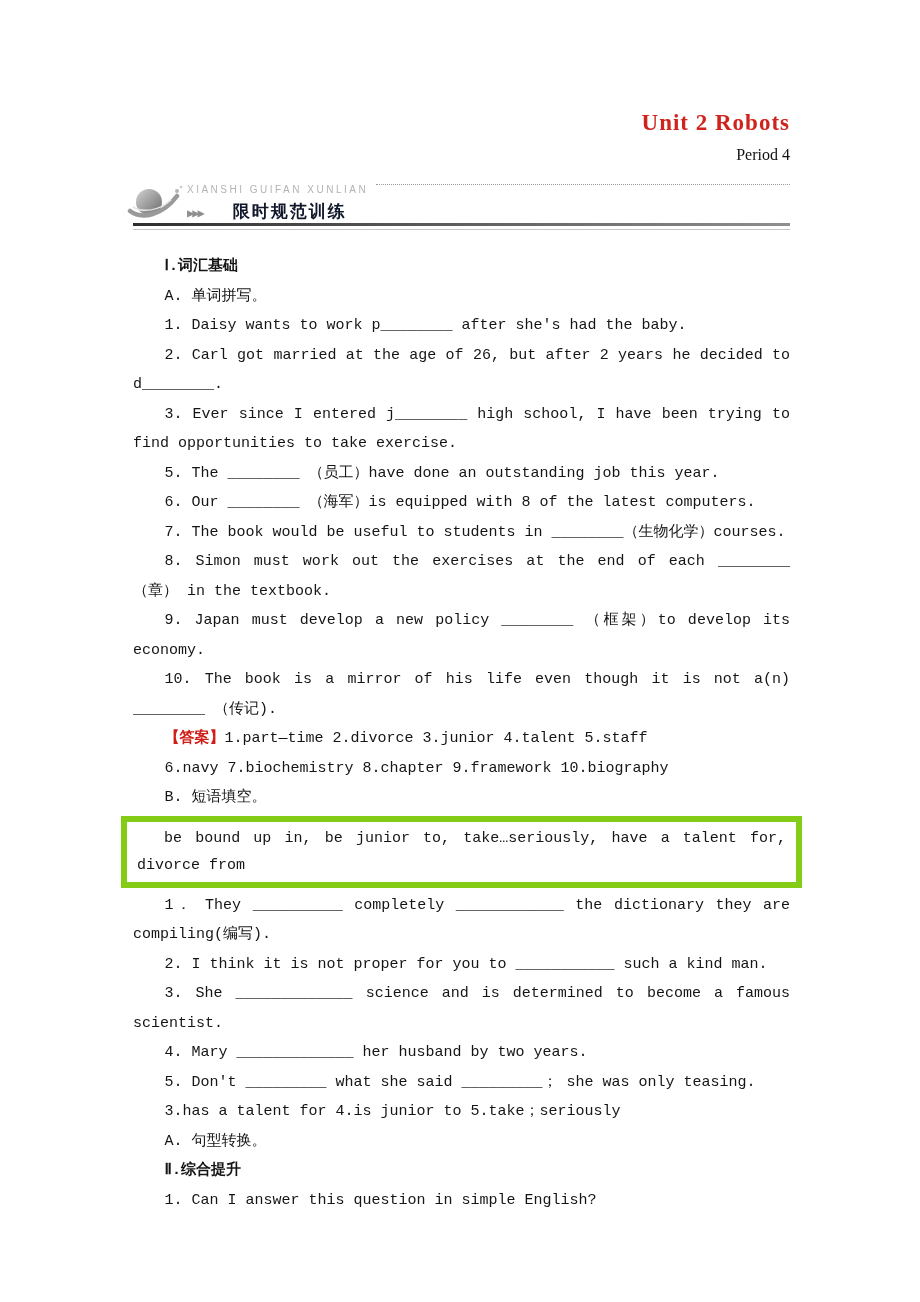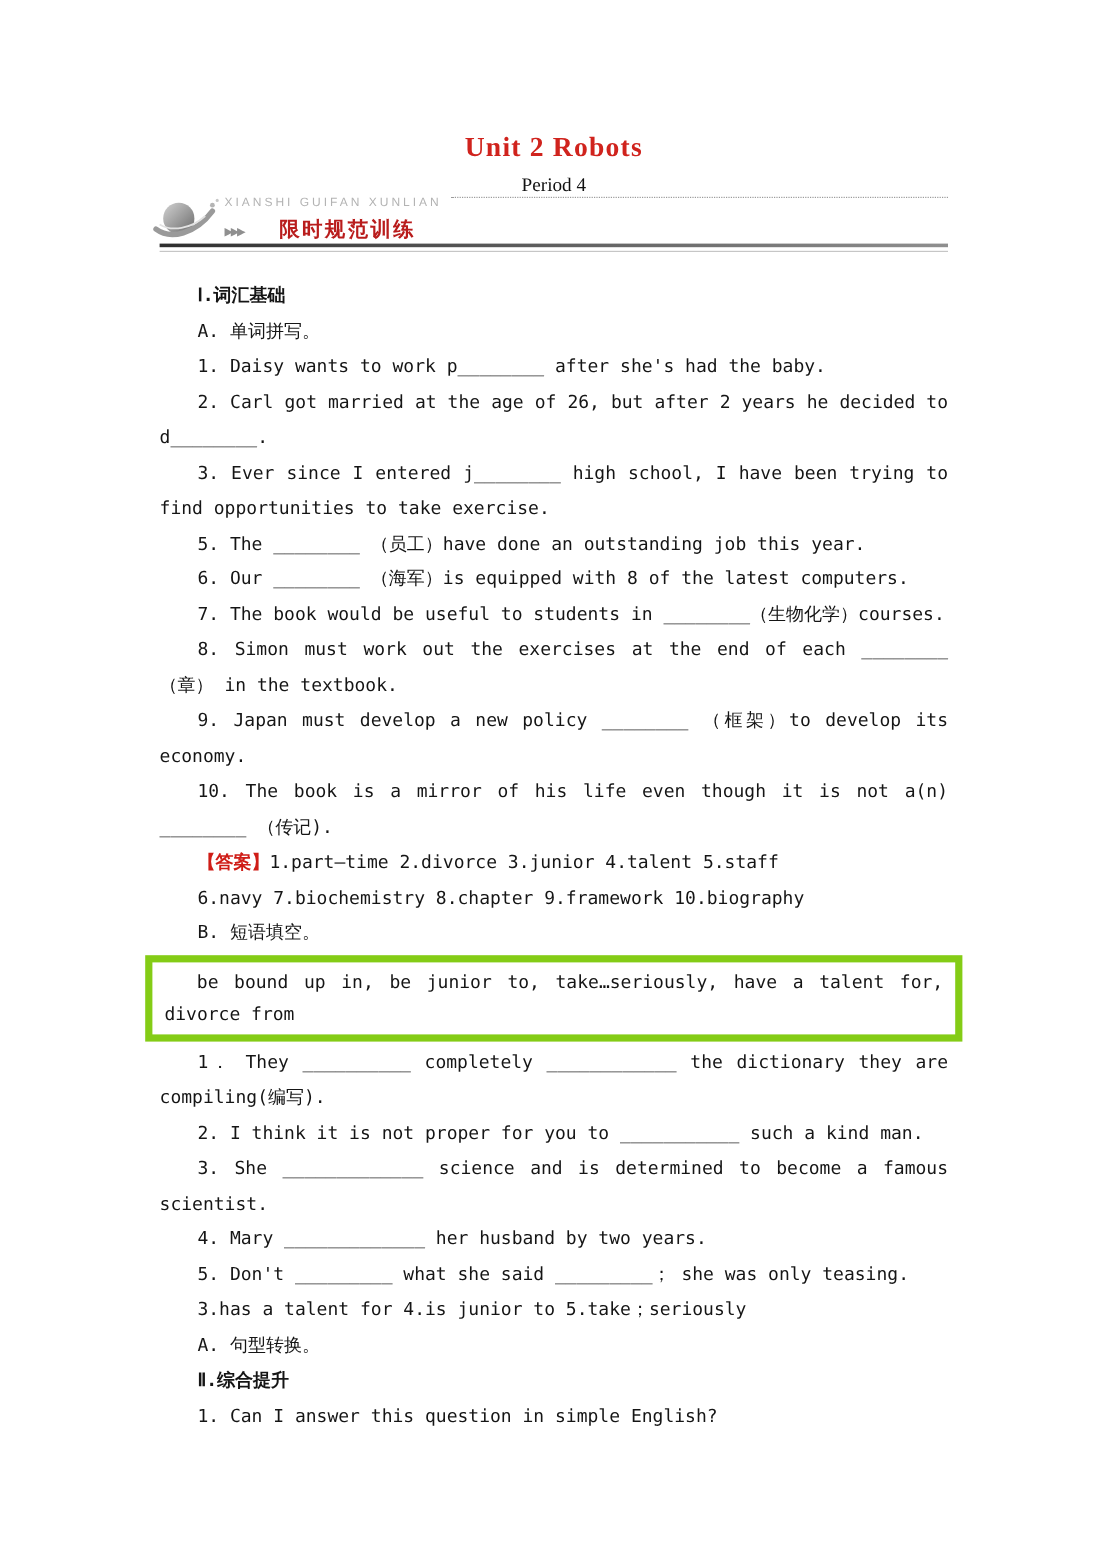--- a/index.html
+++ b/index.html
@@ -8,21 +8,21 @@
     width: 920px;
     height: 1302px;
     font-family: "DejaVu Sans Mono", "Liberation Mono", monospace;
     font-size: 15px;
     color: #151515;
     overflow: hidden;
   }
   .page { padding: 110px 130px 0 133px; }
 
   
-  .title-wrap { text-align: center; margin-bottom: 0; }
+  .title-wrap { text-align: right; margin-bottom: 20px; }
   .title {
     font-family: "Liberation Serif", "DejaVu Serif", serif;
     font-size: 23px;
     font-weight: bold;
     color: #d0231d;
     letter-spacing: 1px;
   }
   .subtitle {
     font-family: "Liberation Serif", "DejaVu Serif", serif;
     font-size: 16px;
@@ -57,37 +57,37 @@
   .banner-row2 { display: flex; align-items: baseline; margin-top: 2px; }
   .arrows {
     font-size: 12px;
     color: #8f8f8f;
     letter-spacing: -2px;
     margin-right: 6px;
   }
   .banner-heading {
     font-size: 17px;
     font-weight: bold;
-    color: #b91c1c;
+    color: #0f172a;
     letter-spacing: 2px;
     padding-left: 24px;
   }
   .banner-rule {
     position: absolute; left: 0; right: 0; bottom: 4px;
     height: 3px;
     background: linear-gradient(to right, #2f2f2f, #8f8f8f);
   }
   .banner-rule2 {
     position: absolute; left: 0; right: 0; bottom: 0;
     height: 1px;
     background: #c6c6c6;
   }
 
   
-  .content { margin-top: 6px; }
+  .content { margin-top: 6px; font-family: Liberation Mono, monospace; }
   .para {
     text-indent: 2.1em;
     text-align: justify;
     line-height: 29.5px;
     color: #151515;
   }
   .para.section { font-weight: bold; }
   .para.heading { }
   .ans-label {
     color: #cf1d17;

